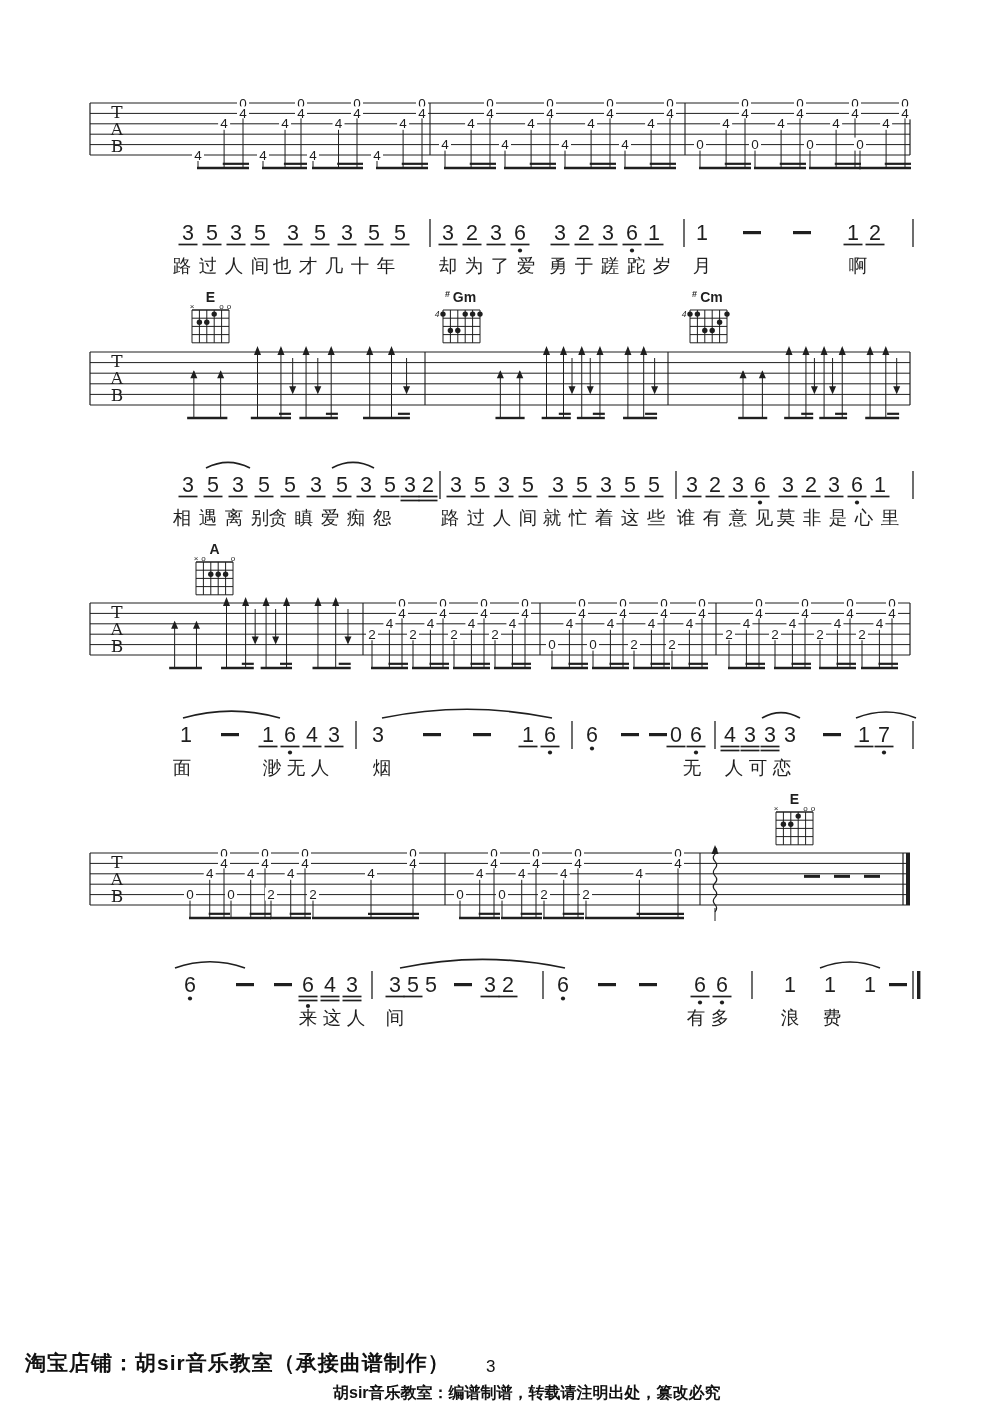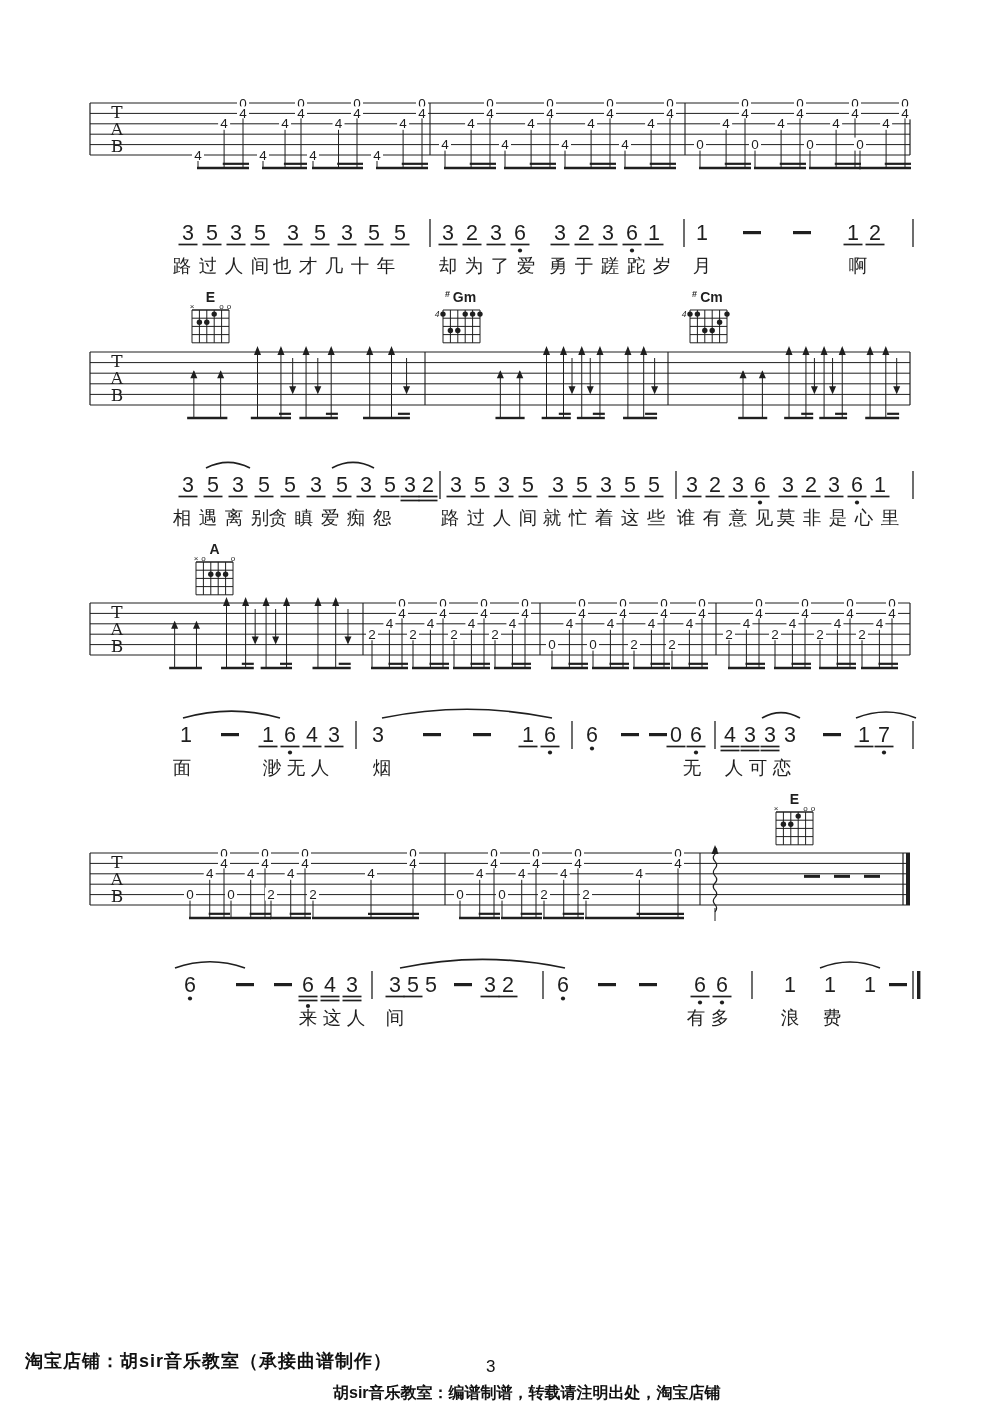--- a/index.html
+++ b/index.html
@@ -1,19 +1,19 @@
 <!DOCTYPE html>
 <html><head>
 <meta charset="utf-8">
 <style>
   html,body{margin:0;padding:0;background:#e8e8e8;}
   #page{position:relative;width:1000px;height:1413px;background:#ffffff;margin:0 auto;
         font-family:"Liberation Sans",sans-serif;color:#1a1a1a;overflow:hidden;}
   #sheet{position:absolute;left:0;top:0;}
-  .footer-shop{position:absolute;left:25px;top:1349px;font-size:18px;font-weight:700;
+  .footer-shop{position:absolute;left:25px;top:1349px;font-size:21px;font-weight:700;
                letter-spacing:1px;color:#111;}
   .footer-page{position:absolute;left:486px;top:1357px;font-size:17px;color:#111;}
   .footer-notice{position:absolute;left:333px;top:1383px;font-size:16px;font-weight:700;color:#111;}
 </style>
 </head>
 <body>
 
 <div id="page">
   <svg id="sheet" width="1000" height="1413" viewBox="0 0 1000 1413" xmlns="http://www.w3.org/2000/svg">
       <g>
@@ -1001,14 +1001,14 @@
         <text x="356" y="1024" font-size="18.5" fill="#1f1f1f" text-anchor="middle" font-family="&quot;Liberation Sans&quot;,sans-serif">人</text>
         <text x="395" y="1024" font-size="18.5" fill="#1f1f1f" text-anchor="middle" font-family="&quot;Liberation Sans&quot;,sans-serif">间</text>
         <text x="696" y="1024" font-size="18.5" fill="#1f1f1f" text-anchor="middle" font-family="&quot;Liberation Sans&quot;,sans-serif">有</text>
         <text x="720" y="1024" font-size="18.5" fill="#1f1f1f" text-anchor="middle" font-family="&quot;Liberation Sans&quot;,sans-serif">多</text>
         <text x="790" y="1024" font-size="18.5" fill="#1f1f1f" text-anchor="middle" font-family="&quot;Liberation Sans&quot;,sans-serif">浪</text>
         <text x="832" y="1024" font-size="18.5" fill="#1f1f1f" text-anchor="middle" font-family="&quot;Liberation Sans&quot;,sans-serif">费</text>
       </g>
     </svg>
   <div class="footer-shop">淘宝店铺：胡sir音乐教室（承接曲谱制作）</div>
   <div class="footer-page">3</div>
-  <div class="footer-notice">胡sir音乐教室：编谱制谱，转载请注明出处，淘宝店铺</div>
+  <div class="footer-notice">胡sir音乐教室：编谱制谱，转载请注明出处，篡改必究</div>
 </div>
 
 </body></html>

